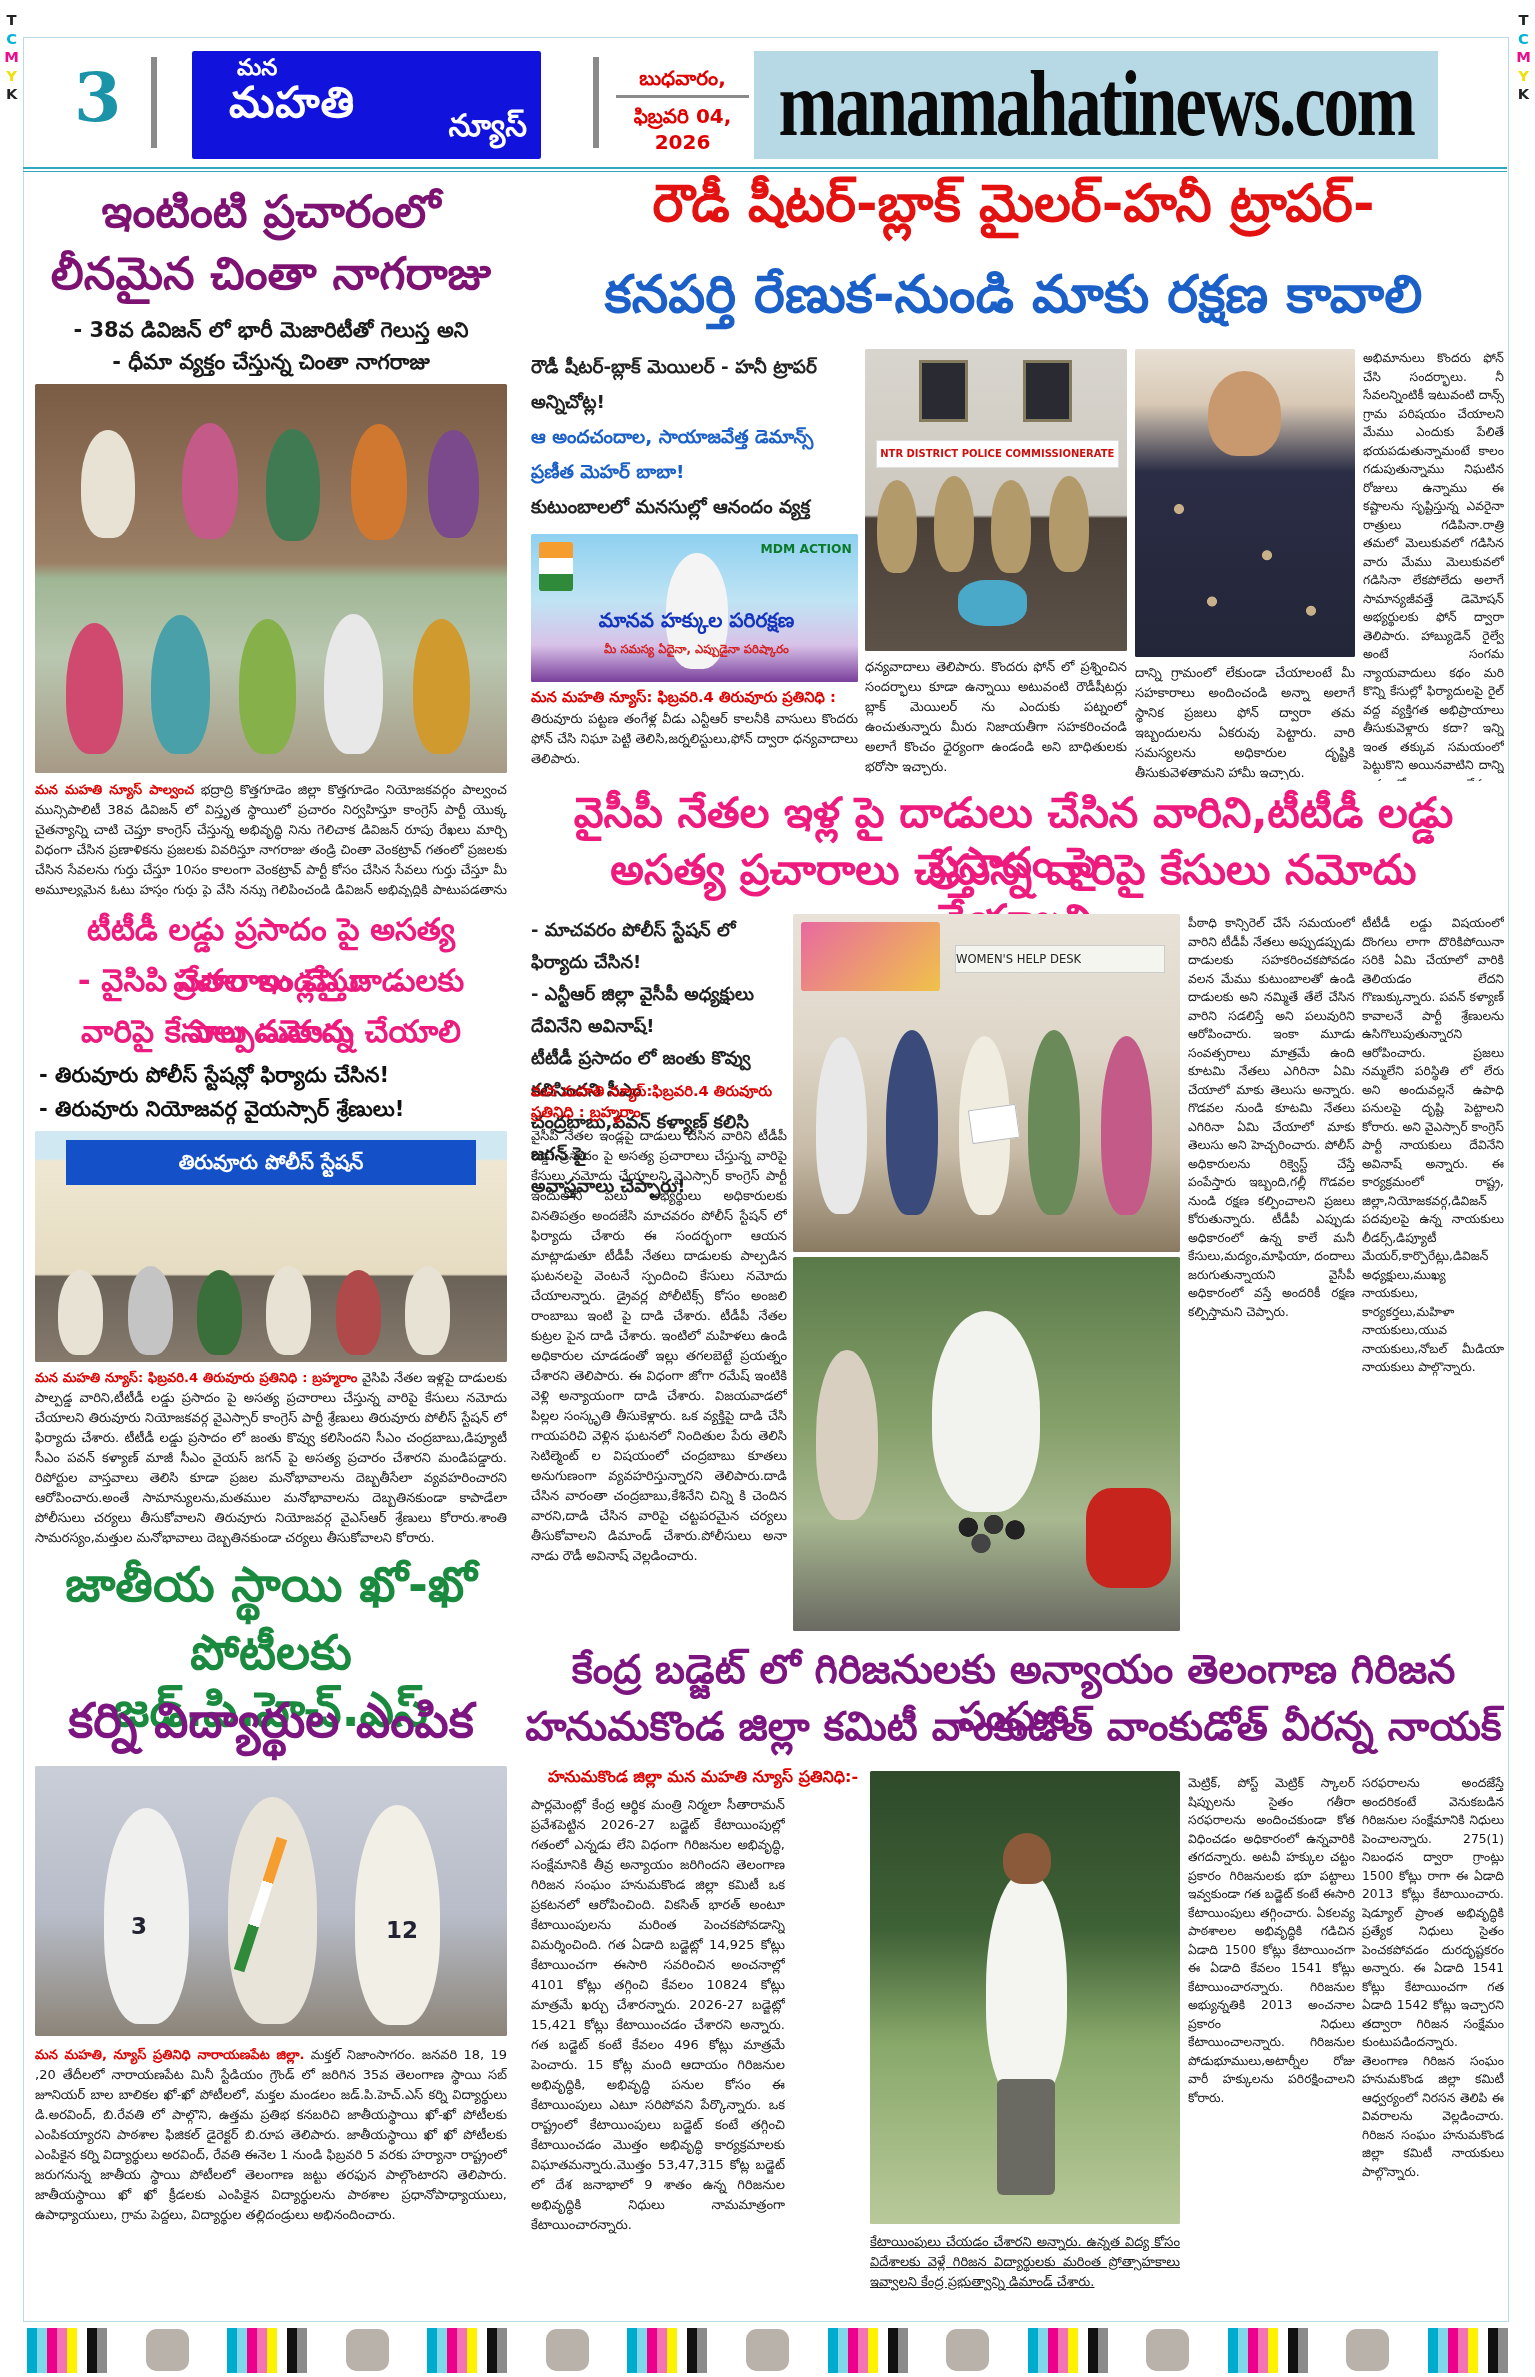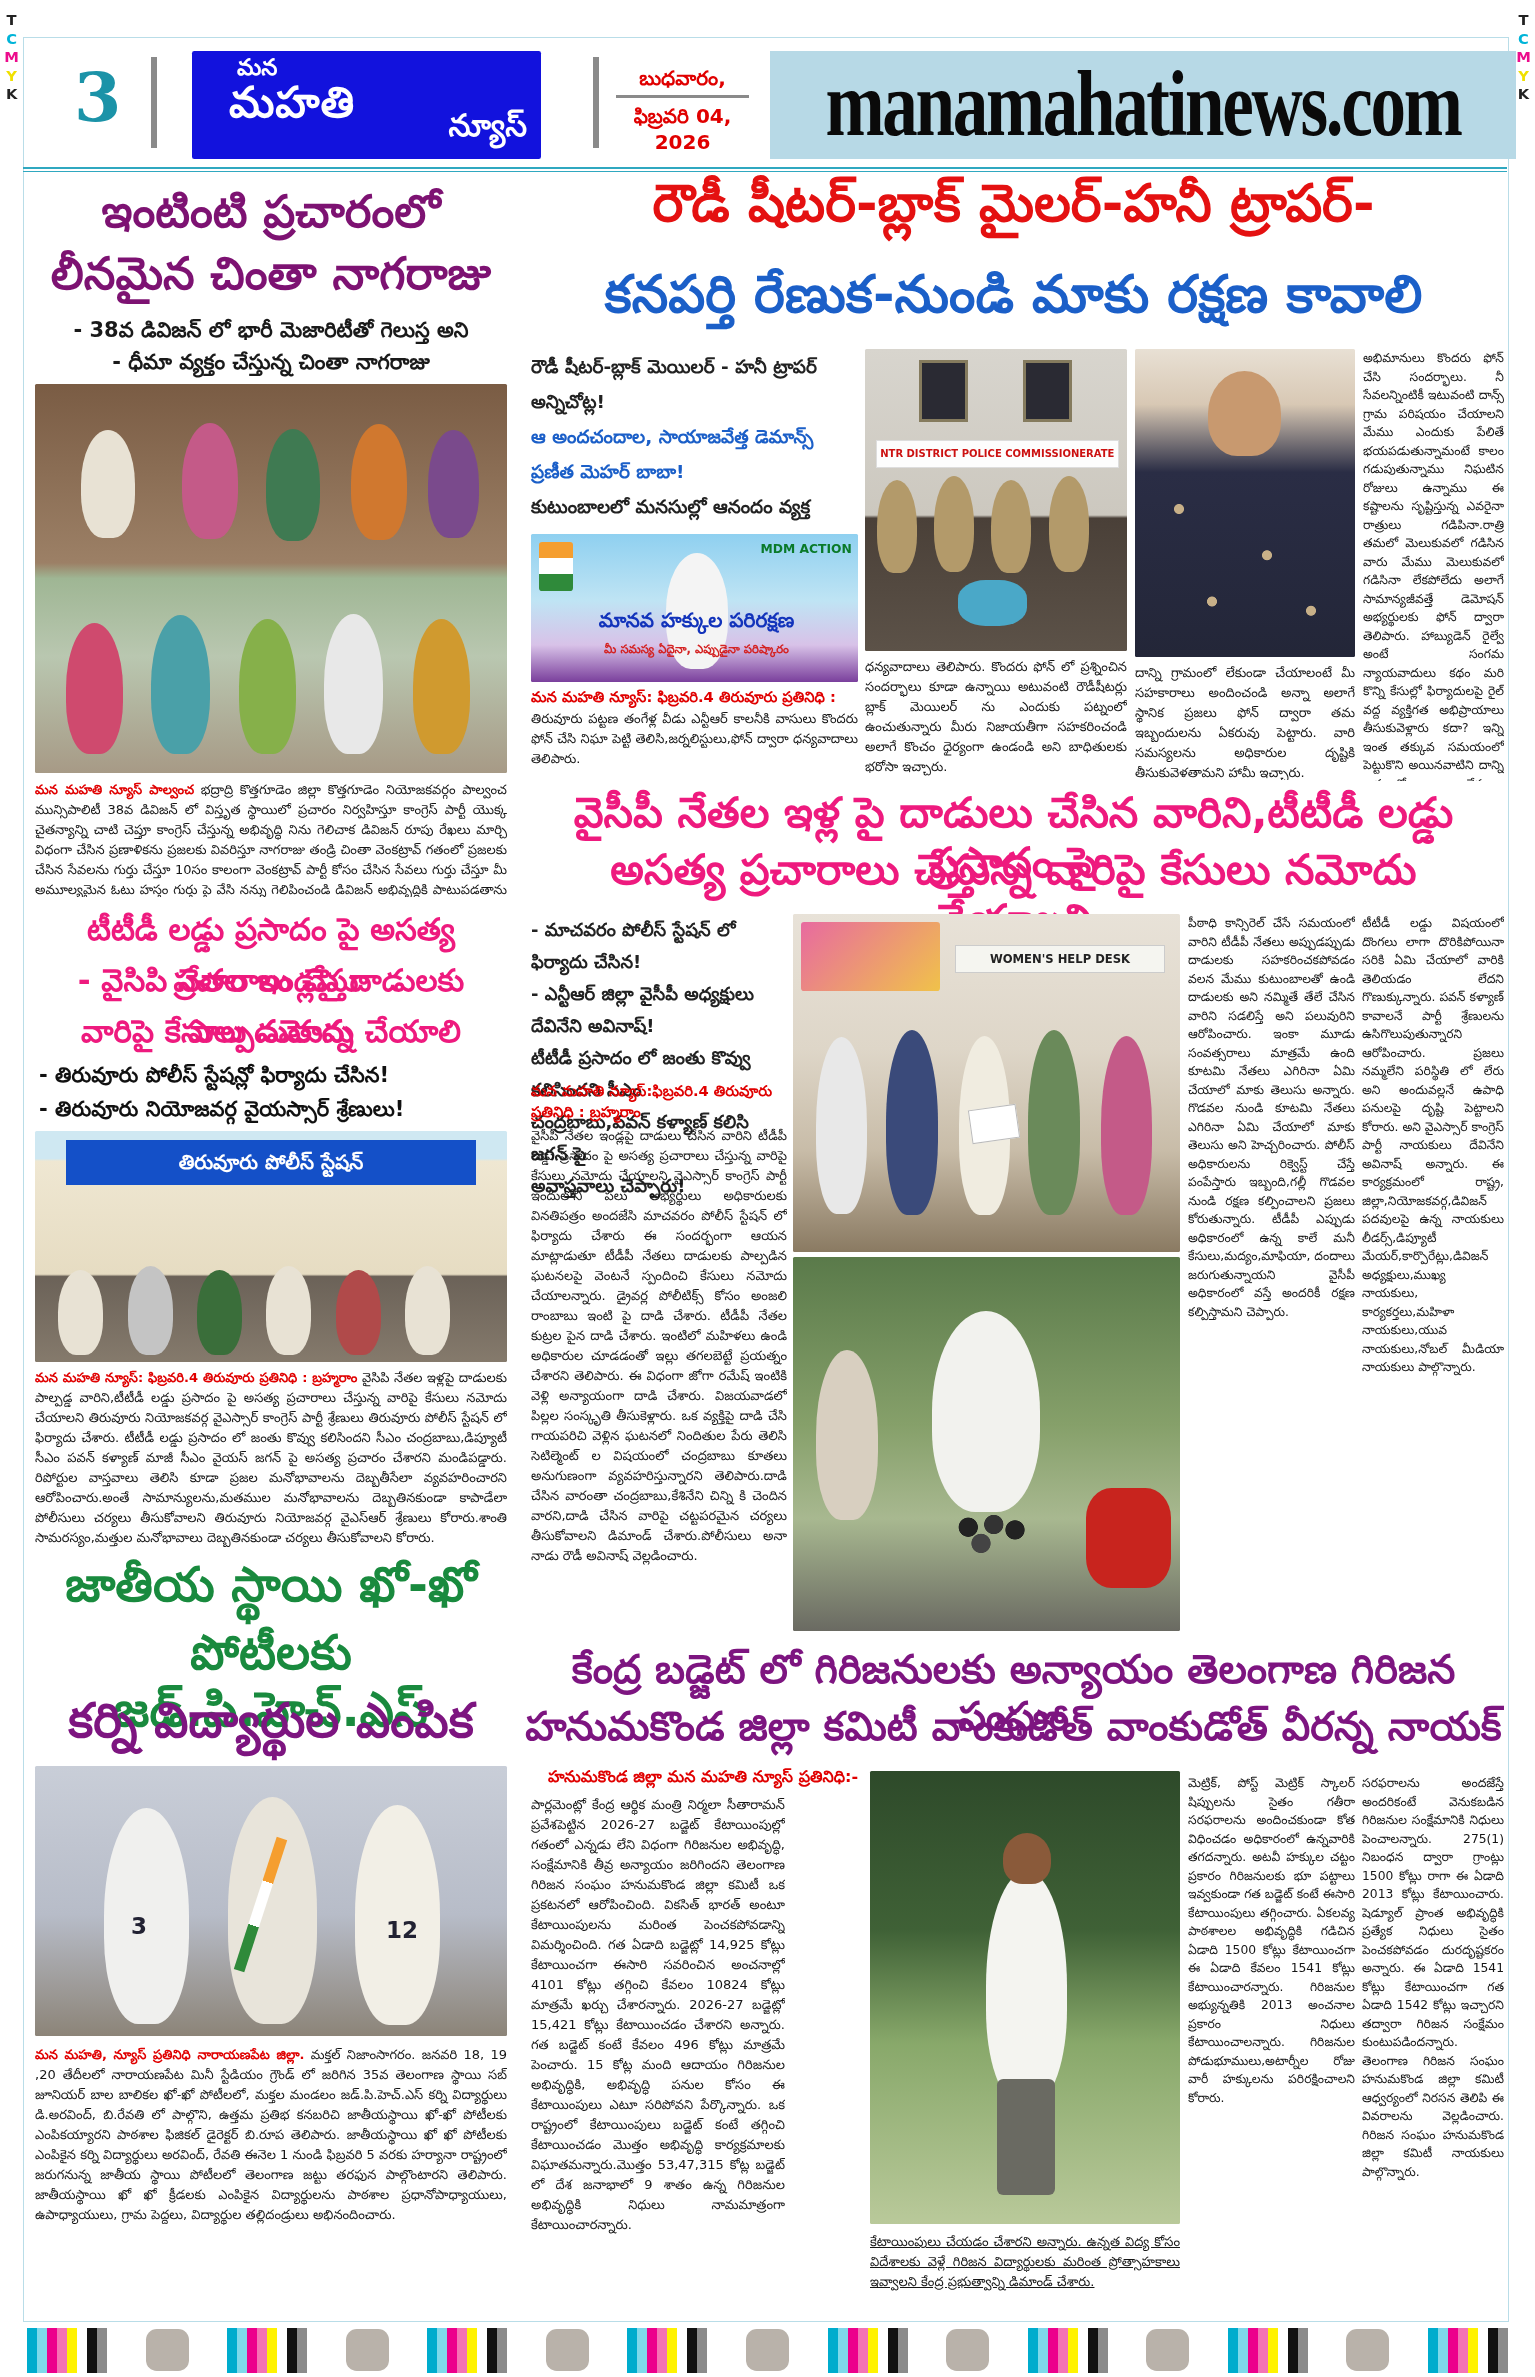--- a/index.html
+++ b/index.html
@@ -36,21 +36,21 @@
   .bul.blue{color:#1b5fc8;} .bul.dark{color:#222;}
   .bulA{font-weight:bold;font-size:21px;line-height:34px;color:#111;}
   .body-txt{font-size:13px;line-height:20px;text-align:justify;overflow:hidden;color:#151515;}
   .body-sm{font-size:12.3px;line-height:18.5px;}
   .lead-red{color:#e00000;font-weight:bold;}
   .byline{color:#e00000;font-weight:bold;font-size:16px;line-height:21px;overflow:hidden;}
   .photo{position:absolute;overflow:hidden;border-radius:1.5px;}
   .fig{position:absolute;border-radius:50% 50% 40% 40%;}
   .sign-blue{background:#1450c8;color:#fff;font-weight:bold;text-align:center;}
   .sign-white{background:#fdfdfd;color:#cc1111;font-weight:bold;text-align:center;border:0.8px solid #ddd;}
-  .sign-plain{background:#f5f5f0;color:#222;font-weight:bold;text-align:center;border:0.8px solid #ccc;}
+  .sign-plain{background:#f5f5f0;color:#222;font-weight:normal;border:0.8px solid #ccc;}
   .poster-title{color:#1233bb;font-weight:bold;text-align:center;}
   .poster-sub{color:#d42222;font-weight:bold;text-align:center;}
   .poster-tag{color:#0a7a2a;font-weight:bold;}
   .jersey{position:absolute;color:#223;font-weight:bold;font-size:23px;}
   .cmyk-bar{display:flex;justify-content:space-between;align-items:center;}
   .bar-group{display:flex;height:45px;}
   .stripe{width:10px;height:45px;}
   .blob{width:43px;height:42px;background:#b9b2aa;border-radius:10.8px;}
 </style>
 </head>
@@ -72,21 +72,21 @@
     <span class="m-top">మన</span>
     <span class="m-main">మహతి</span>
     <span class="m-suffix">న్యూస్</span>
   </div>
   <div class="abs divider" style="left:558px;top:10.8px;width:6.2px;height:91px;"></div>
   <div class="abs dateblock" style="left:578px;top:18.5px;width:139px;">
     <div>బుధవారం,</div>
     <div class="dsep"></div>
     <div>ఫిబ్రవరి 04, 2026</div>
   </div>
-  <div class="abs webbox" style="left:719px;top:4.6px;width:746px;height:108px;margin-left:16px;">
+  <div class="abs webbox" style="left:719px;top:4.6px;width:684px;height:108px;">
     <span class="webtext">manamahatinews.com</span>
   </div>
 </div>
 <div class="abs rule-teal" style="left:23px;top:167px;width:1484px;height:2.3px;"></div>
 <div class="abs rule-teal" style="left:23px;top:171px;width:1484px;height:0.8px;"></div>
 
 <div class="abs hl hl-purple" style="left:35px;top:185px;width:472px;">ఇంటింటి ప్రచారంలో</div>
 <div class="abs hl hl-purple" style="left:35px;top:247px;width:472px;">లీనమైన చింతా నాగరాజు</div>
 <div class="abs subhead" style="left:35px;top:318px;width:472px;">- 38వ డివిజన్ లో భారీ మెజారిటీతో గెలుస్త అని</div>
 <div class="abs subhead" style="left:35px;top:350px;width:472px;">- ధీమా వ్యక్తం చేస్తున్న చింతా నాగరాజు</div>

